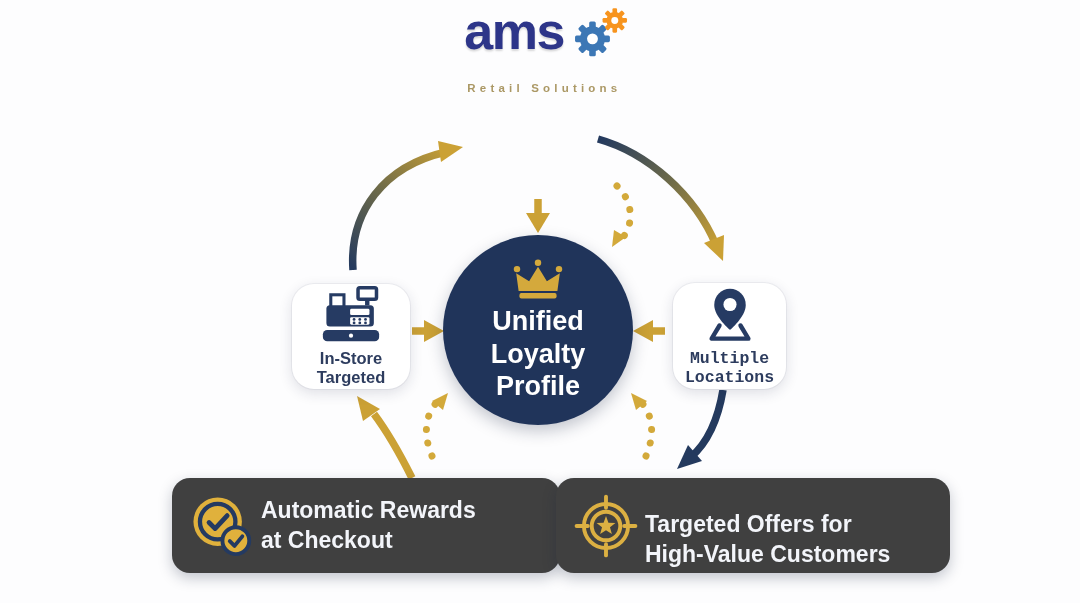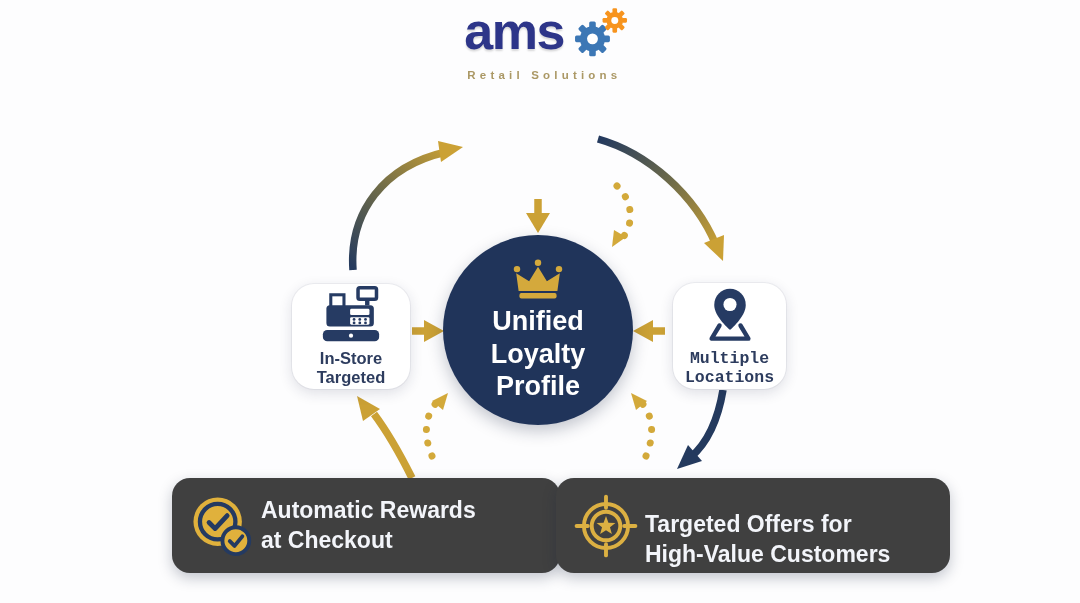--- a/index.html
+++ b/index.html
@@ -10,21 +10,21 @@
   }
   .canvas{position:relative;width:1080px;height:603px;background:#fdfdfe;}
 
   
   .logo{position:absolute;top:10px;left:50%;transform:translateX(-46%);
         display:flex;flex-direction:column;align-items:flex-start;}
   .logo-row{display:flex;align-items:flex-start;}
   .logo-text{font-size:52px;font-weight:700;color:#2d3589;line-height:0.82;
              letter-spacing:-1.5px;text-shadow:0 2px 2px rgba(0,0,0,0.15);}
   .logo-gears{margin-left:3px;margin-top:-2px;}
-  .logo-sub{font-size:11.5px;letter-spacing:4.2px;color:#ab9865;margin-top:9px;
+  .logo-sub{font-size:11.5px;letter-spacing:4.2px;color:#ab9865;margin-top:22px;
             padding-left:3px;font-weight:700;}
 
   
   .node{position:absolute;background:#ffffff;border-radius:22px;
         box-shadow:0 4px 14px rgba(25,35,70,0.14), 0 0 0 1px #f1f1f4;
         display:flex;flex-direction:column;align-items:center;justify-content:center;gap:5px;}
   .node-top{left:483px;top:88px;width:112px;height:108px;}
   .node-left{left:292px;top:284px;width:118px;height:105px;}
   .node-right{left:673px;top:283px;width:113px;height:106px;font-family:Liberation Mono, monospace;}
   .node-label{color:#2d3c5e;font-weight:700;font-size:16.5px;text-align:center;

